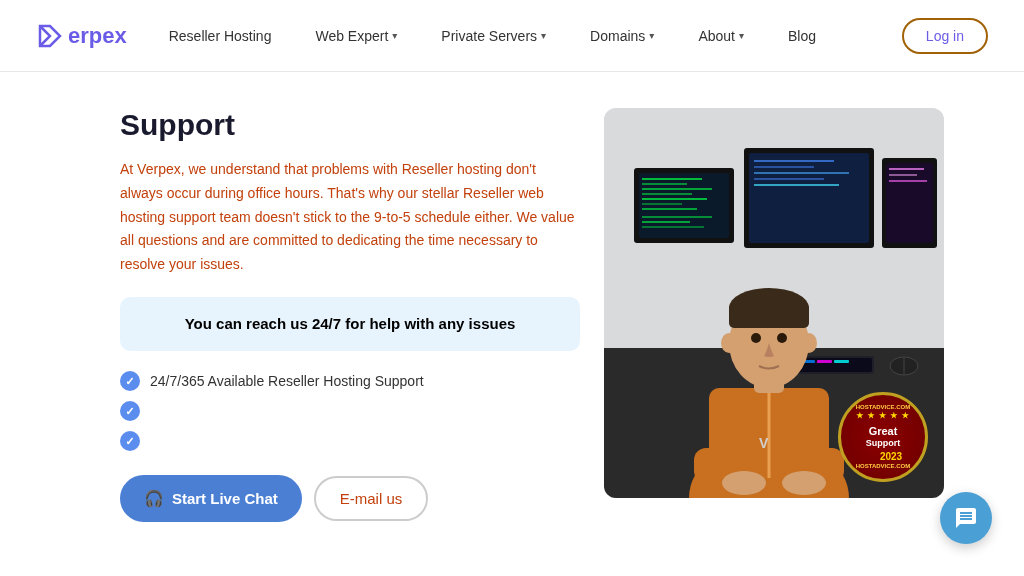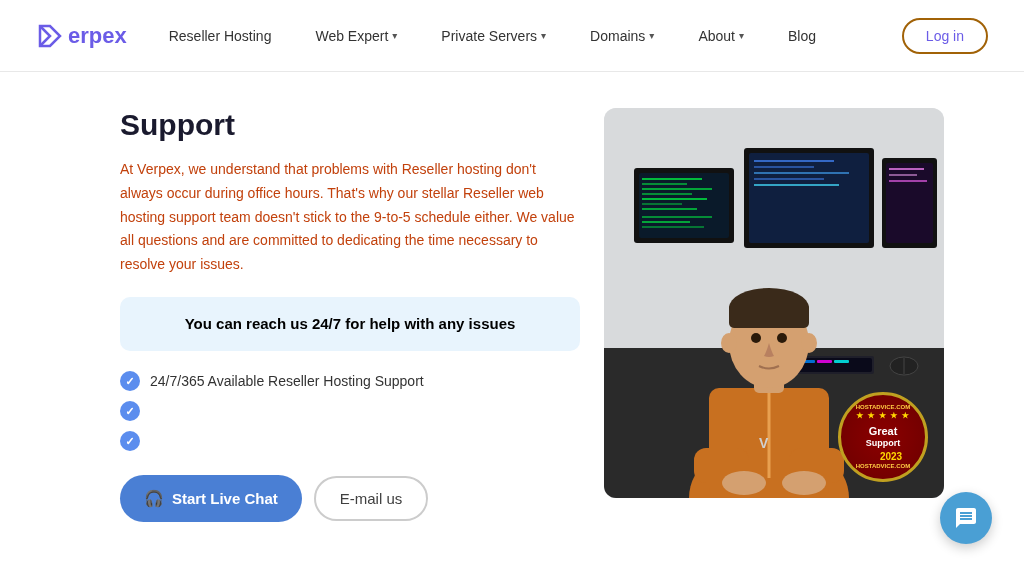--- a/index.html
+++ b/index.html
@@ -71,21 +71,21 @@
       background: #7b68ee; color: #fff; padding: 1px 4px; border-radius: 3px;
     }
 
     .btn-row { display: flex; gap: 12px; align-items: center; }
     .btn-chat {
       background: #4a7fd4; color: #fff; border: none; padding: 14px 24px;
       border-radius: 28px; font-size: 15px; font-weight: 600; cursor: pointer;
       display: flex; align-items: center; gap: 8px;
     }
     .btn-email {
-      background: #fff; color: #404040; border: 2px solid #ccc; padding: 12px 24px;
+      background: #fff; color: #c2410c; border: 2px solid #ccc; padding: 12px 24px;
       border-radius: 28px; font-size: 15px; font-weight: 500; cursor: pointer;
     }
     .headset-icon { font-size: 16px; }
 
     
     .right-col { flex-shrink: 0; width: 340px; }
 
     
     .badge-overlay {
       position: absolute; bottom: 16px; right: 16px;

